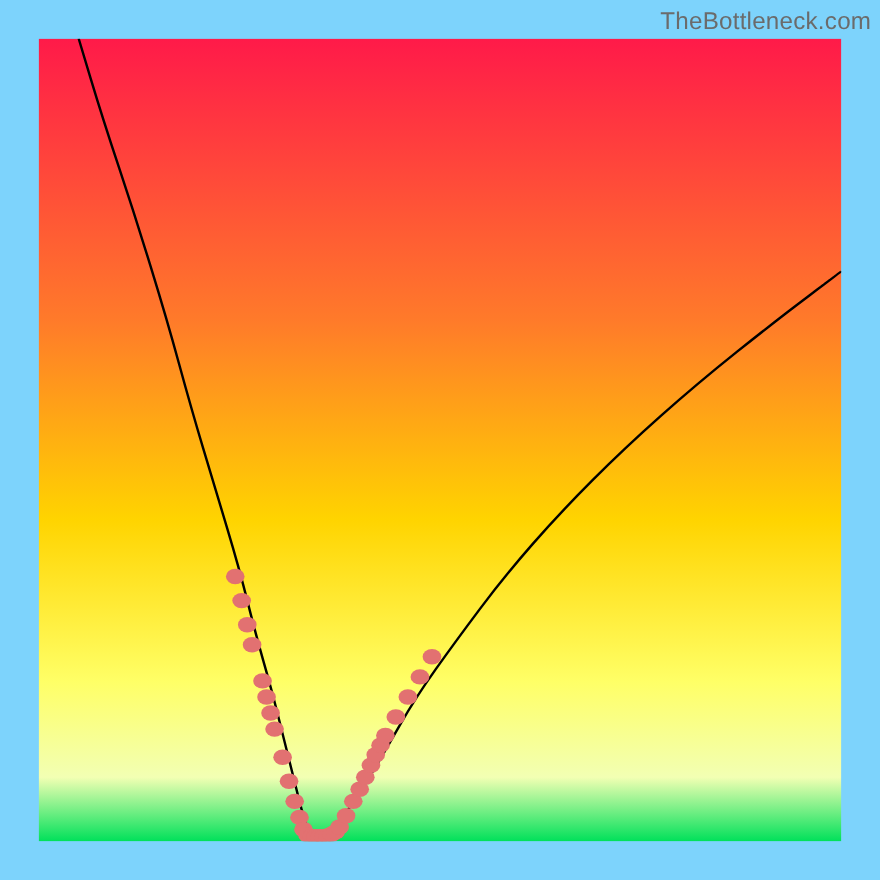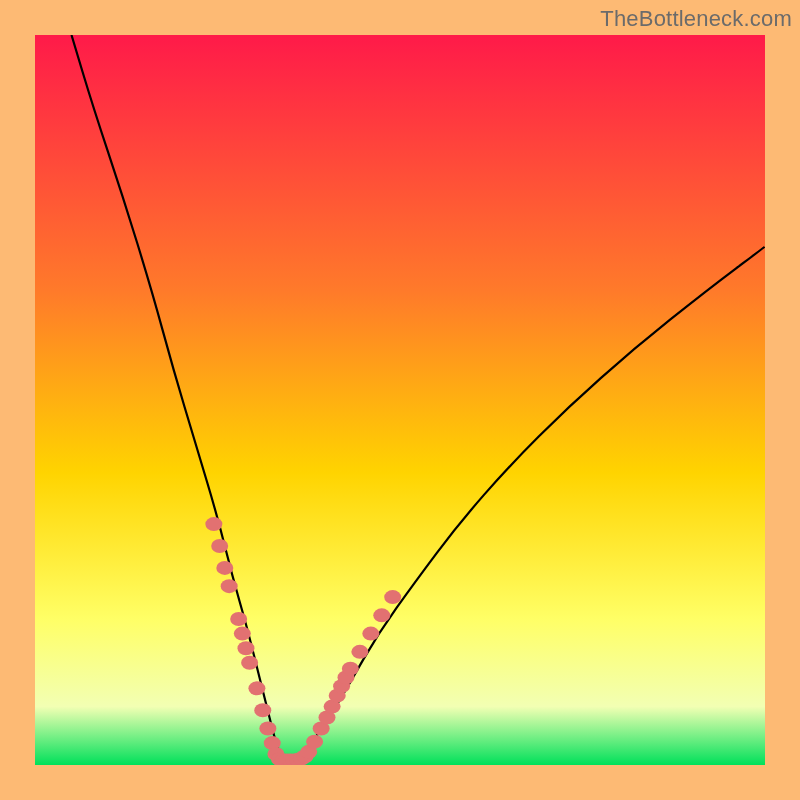--- a/index.html
+++ b/index.html
@@ -10,21 +10,21 @@
     background: #000;
     overflow: hidden;
     font-family: Arial, Helvetica, sans-serif;
   }
   .frame {
     position: absolute;
     left: 0;
     top: 0;
     width: 800px;
     height: 800px;
-    background: #fdba74;
+    background: #7dd3fc;
   }
   .plot {
     position: absolute;
     left: 35px;
     top: 35px;
     width: 730px;
     height: 730px;
     overflow: hidden;
   }
   .plot svg {

